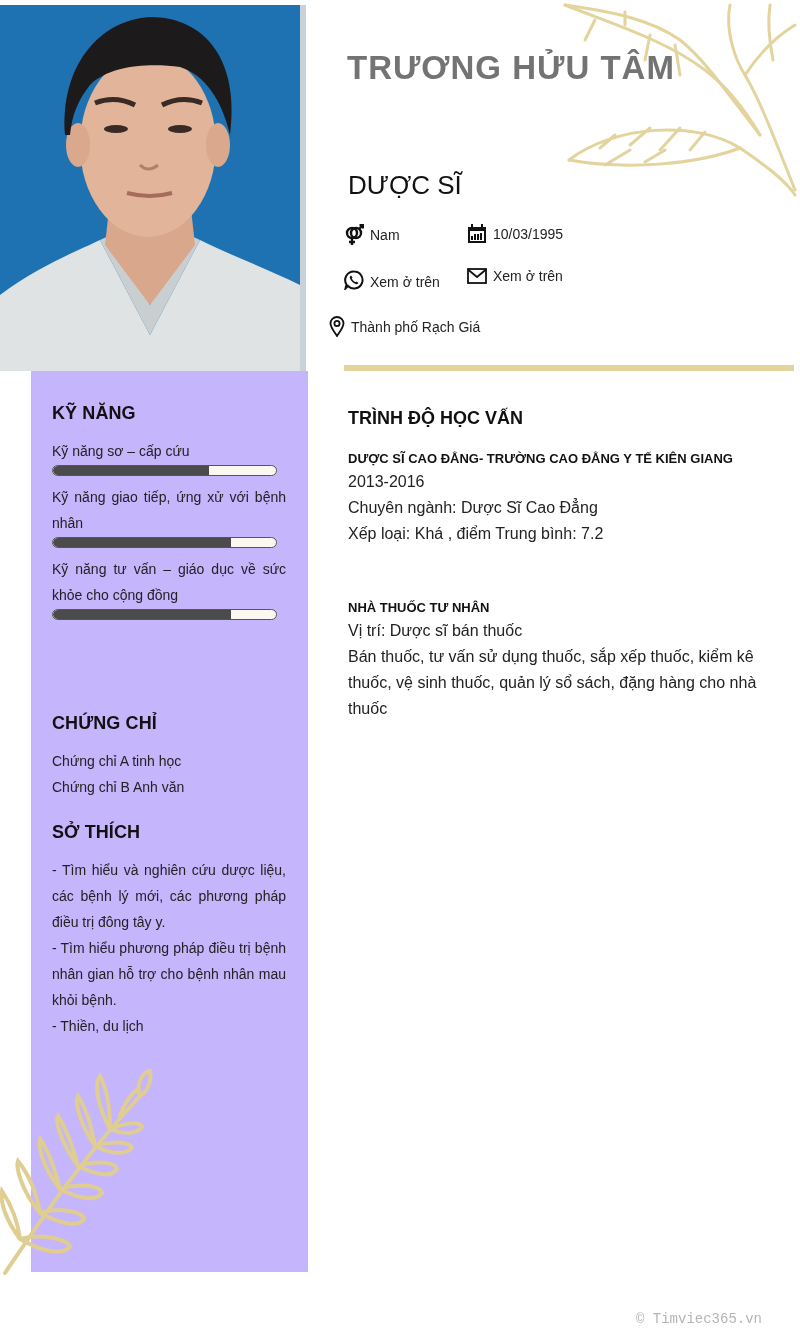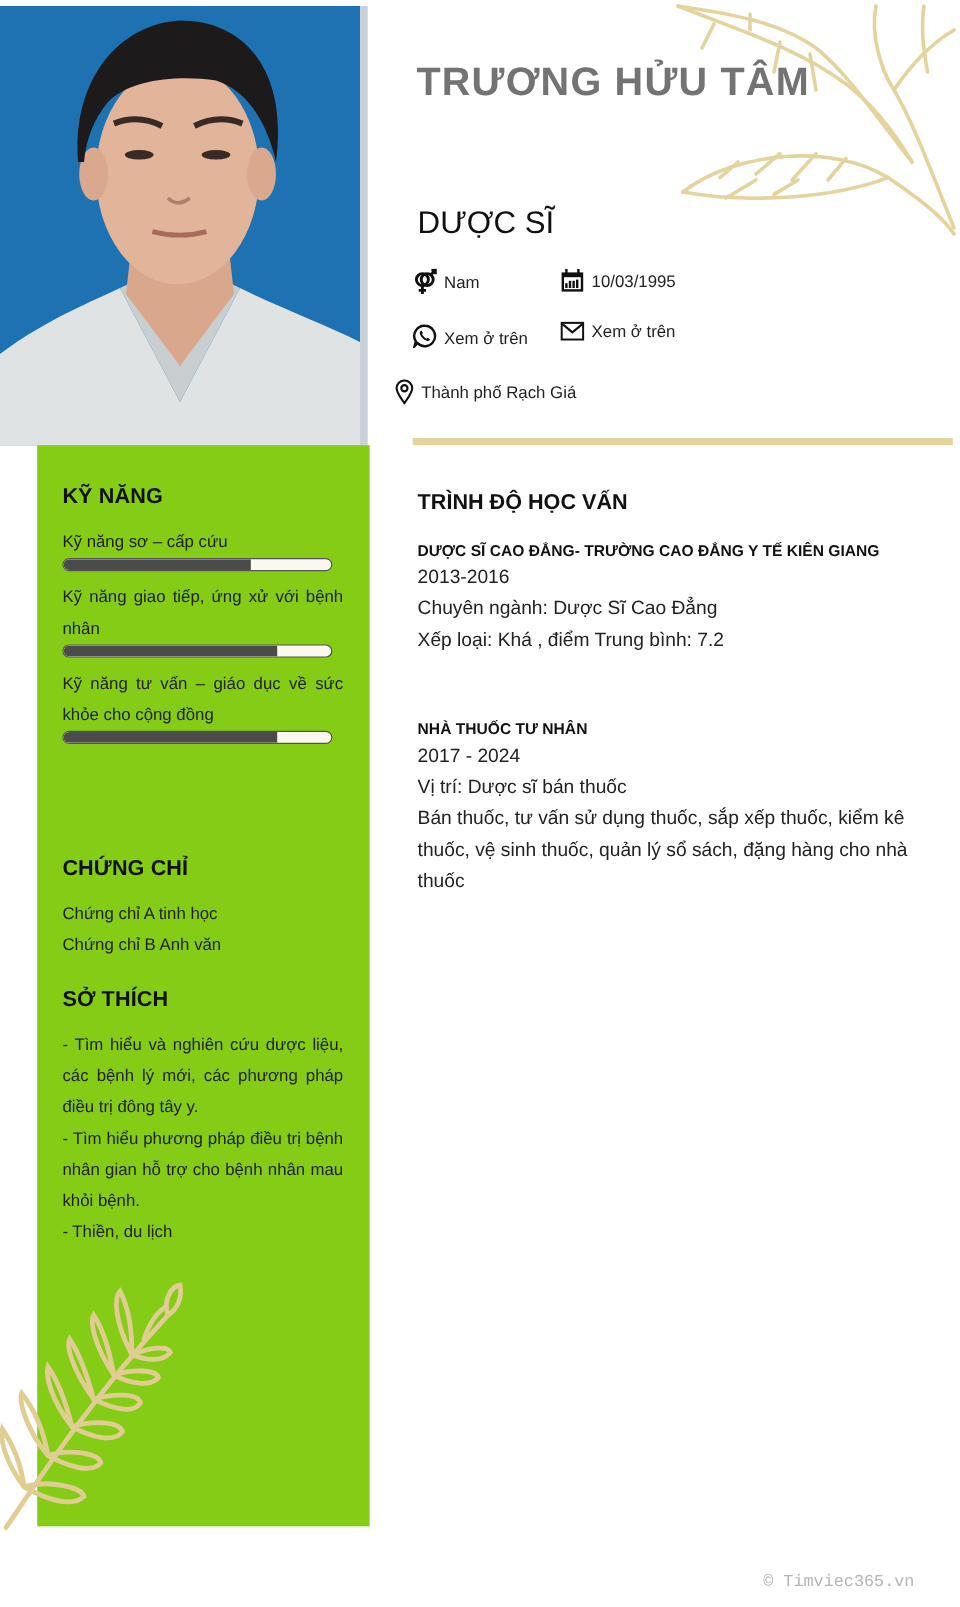--- a/index.html
+++ b/index.html
@@ -2,21 +2,21 @@
 <html><head>
 <meta charset="utf-8">
 <style>
   * { box-sizing: border-box; margin: 0; padding: 0; }
   html, body { width: 800px; height: 1339px; background: #ffffff; overflow: hidden; }
   body { position: relative; font-family: "Liberation Sans", "DejaVu Sans", sans-serif; color: #111; }
 
   .photo { position: absolute; left: 0; top: 5px; width: 306px; height: 366px; overflow: hidden; background: #1f73b3; }
   .photo svg { display: block; }
 
-  .sidebar { position: absolute; left: 31px; top: 371px; width: 277px; height: 901px; background: #84cc16; }
+  .sidebar { position: absolute; left: 31px; top: 371px; width: 277px; height: 901px; background: #c4b5fd; }
   .sidebar .leaf-deco { position: absolute; left: -31px; top: 690px; }
 
   .side-section { position: absolute; left: 21px; width: 234px; }
   .side-title { font-weight: bold; font-size: 18px; color: #111; letter-spacing: 0.1px; }
   .side-text { font-size: 14px; line-height: 26px; color: #222; text-align: justify; }
 
   .skill { margin-bottom: 0; }
   .skill-bar { position: relative; width: 225px; height: 11px; border: 1px solid #555; border-radius: 6px; background: #fbf8ef; margin: 1px 0 8px 0; overflow: hidden; }
   .skill-fill { position: absolute; left: 0; top: 0; bottom: 0; background: #4b4b4b; border-radius: 6px 0 0 6px; }
 
@@ -214,18 +214,17 @@
 <div class="main-section" style="top:408px;">
   <div class="main-title">TRÌNH ĐỘ HỌC VẤN</div>
   <div class="main-sub">DƯỢC SĨ CAO ĐẲNG- TRƯỜNG CAO ĐẲNG Y TẾ KIÊN GIANG</div>
   <div class="main-text">2013-2016</div>
   <div class="main-text">Chuyên ngành: Dược Sĩ Cao Đẳng</div>
   <div class="main-text">Xếp loại: Khá , điểm Trung bình: 7.2</div>
 </div>
 
 <div class="main-section" style="top:578px;">
   <div class="main-sub">NHÀ THUỐC TƯ NHÂN</div>
-  <div class="main-text">2017 - 2024</div>
   <div class="main-text">Vị trí: Dược sĩ bán thuốc</div>
   <div class="main-text">Bán thuốc, tư vấn sử dụng thuốc, sắp xếp thuốc, kiểm kê thuốc, vệ sinh thuốc, quản lý sổ sách, đặng hàng cho nhà thuốc</div>
 </div>
 
 <div class="watermark">© Timviec365.vn</div>
 
 </body></html>

